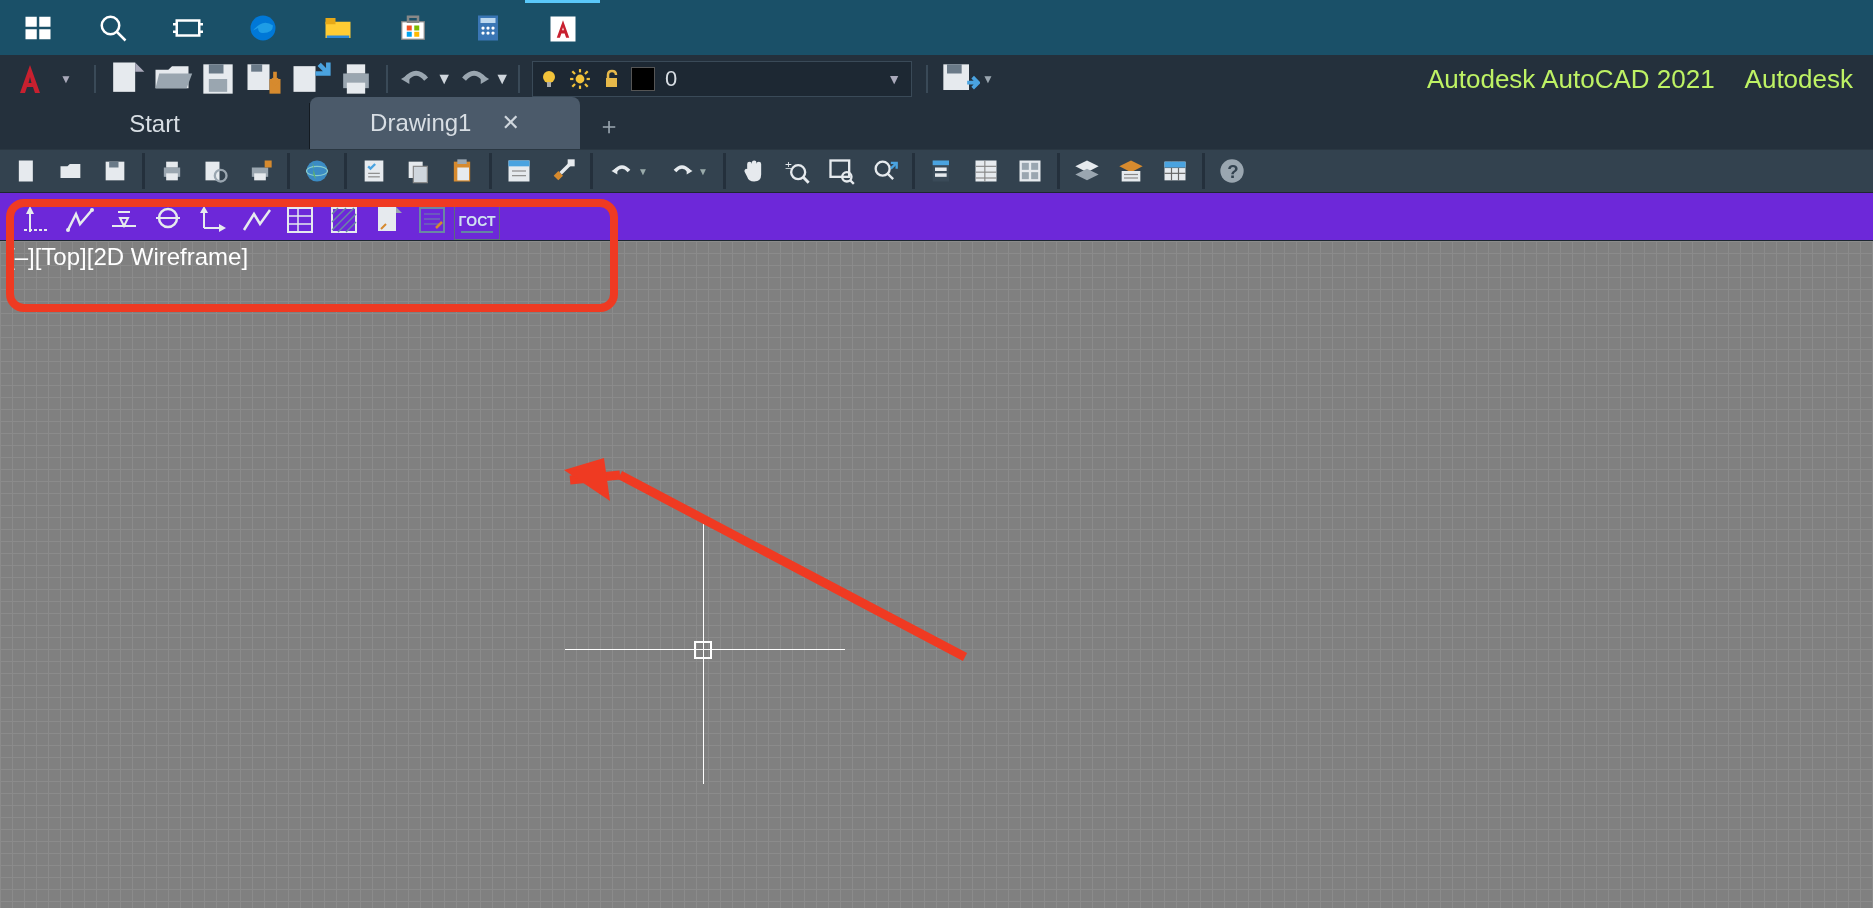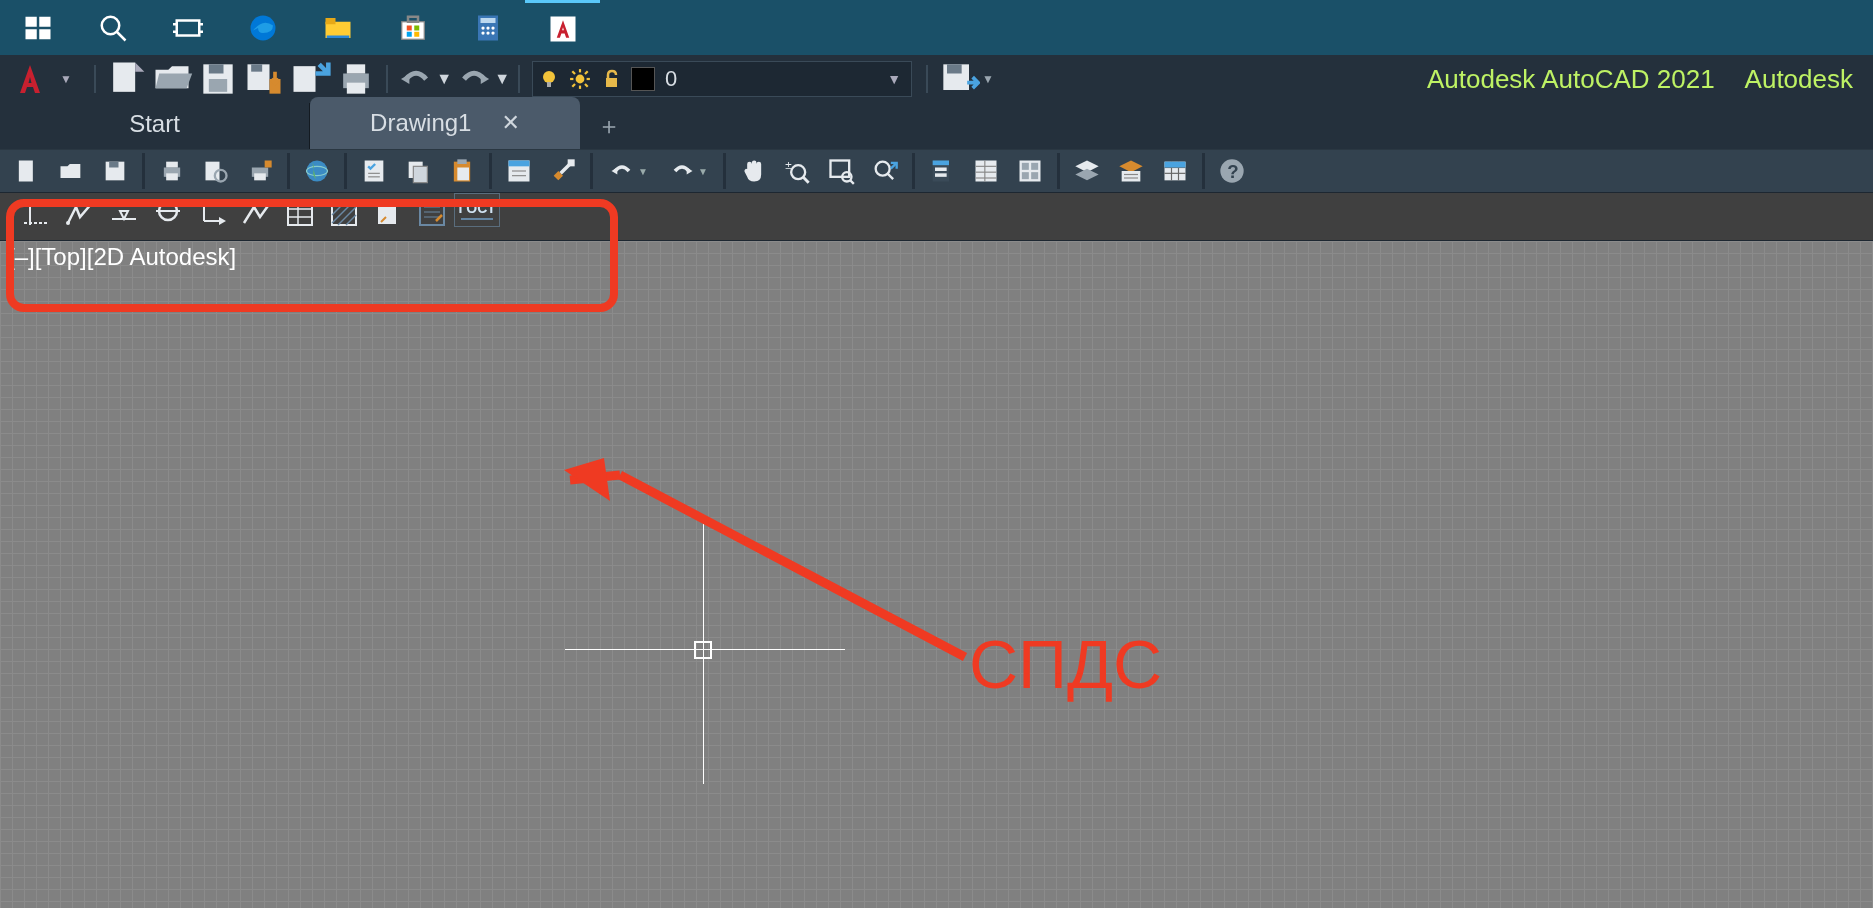--- a/index.html
+++ b/index.html
@@ -92,22 +92,22 @@
     width: 42px; height: 38px;
     display: flex; align-items: center; justify-content: center;
     color: #e6eaee;
   }
   .tool svg { width: 28px; height: 28px; }
   .tool-sep { width: 3px; height: 36px; background: #24303c; margin: 0 4px; }
   .tool .sub-caret { font-size: 10px; color: #9aa; margin-left: 2px; }
 
   
   .toolbar-row2 {
-    height: 48px; background: #404040;
-    display: flex; align-items: flex-start; gap: 0;
+    height: 48px; background: #6d28d9;
+    display: flex; align-items: flex-end; gap: 0;
     padding-left: 14px;
     border-bottom: 1px solid #1d2731;
   }
   .tool2 {
     width: 44px; height: 40px;
     display: flex; align-items: center; justify-content: center;
     color: #e6eaee;
   }
   .tool2 svg { width: 32px; height: 32px; }
   .gost-label {
@@ -634,27 +634,26 @@
         <path d="M20 24 L26 18" stroke="#d68a2e" stroke-width="2.5"></path>
       </svg>
     </div>
   <div class="gost-label">
     <span>ГОСТ</span>
     <div class="underline"></div>
   </div>
 </div>
 
 <div class="canvas">
-  <div class="viewport-label">[–][Top][2D Autodesk]</div>
+  <div class="viewport-label">[–][Top][2D Wireframe]</div>
   <div class="crosshair-h"></div>
   <div class="crosshair-v"></div>
   <div class="cursor-box"></div>
 </div>
 
 <div class="overlay-root">
   <div class="highlight-box"></div>
   <svg class="arrow-line" width="1873" height="908">
     <line x1="965" y1="657" x2="620" y2="475" stroke="#ef3a22" stroke-width="9"></line>
     <line x1="620" y1="475" x2="570" y2="480" stroke="#ef3a22" stroke-width="9"></line>
     <polygon points="564,470 604,458 610,501" fill="#ef3a22"></polygon>
   </svg>
-  <div class="annot-text">СПДС</div>
 </div>
 
 </body></html>

